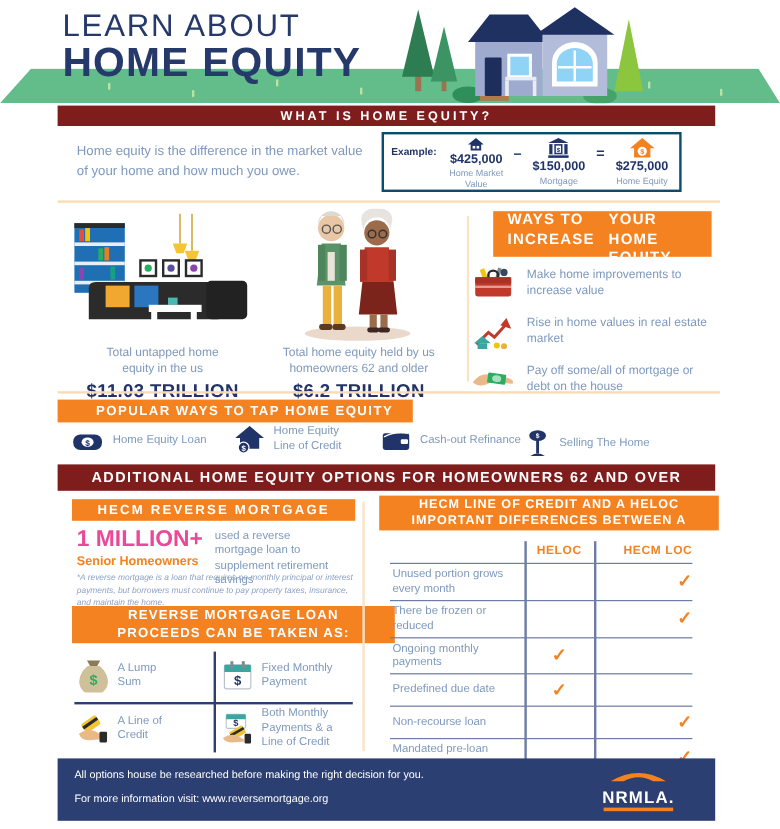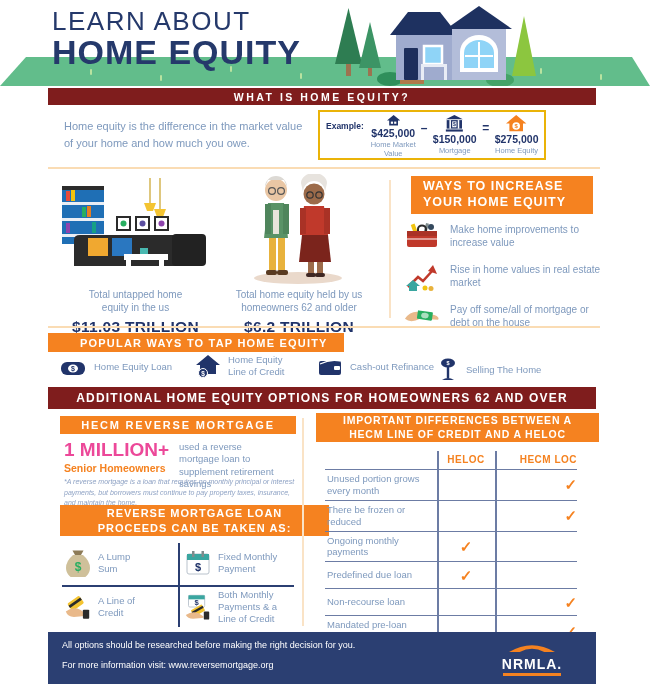--- a/index.html
+++ b/index.html
@@ -18,33 +18,33 @@
   
   .banner{position:absolute;display:flex;align-items:center;justify-content:center;
           color:#fff;font-weight:700;}
   .navy{background:#7f1d1d;}
   .orange{background:#f58220;}
   .b-what{left:48px;top:88px;width:548px;height:17px;font-size:10.5px;letter-spacing:2.5px;}
   .b-additional{left:48px;top:387px;width:548px;height:22px;font-size:12px;letter-spacing:1.2px;}
   .b-popular{left:48px;top:333px;width:296px;height:19px;font-size:11px;letter-spacing:1.2px;
              justify-content:flex-start;padding-left:32px;box-sizing:border-box;}
   .b-ways{left:411px;top:176px;width:182px;height:38px;font-size:12.5px;letter-spacing:1px;
-          flex-direction:column;align-items:flex-start;justify-content:center;
+          flex-direction:row;align-items:flex-start;justify-content:center;
           padding-left:12px;box-sizing:border-box;line-height:1.25;}
   .b-hecm{left:60px;top:416px;width:236px;height:18px;font-size:11px;letter-spacing:1.8px;}
   .b-proceeds{left:60px;top:505px;width:269px;height:31px;font-size:11px;letter-spacing:1px;
               flex-direction:column;line-height:1.3;}
   .b-diff{left:316px;top:413px;width:283px;height:29px;font-size:10.5px;letter-spacing:0.8px;
           flex-direction:column;line-height:1.3;}
 
   
   .desc{position:absolute;left:64px;top:118px;width:250px;font-size:11px;color:#7e99bd;
         line-height:1.5;}
-  .example{position:absolute;left:318px;top:110px;width:228px;height:50px;
-           border:2px solid #eab308;background:#fff;display:flex;box-sizing:border-box;}
+  .example{position:absolute;left:318px;top:110px;width:250px;height:50px;
+           border:2px solid #0c4a6e;background:#fff;display:flex;box-sizing:border-box;}
   .ex-label{font-size:8.5px;font-weight:700;color:#21346a;margin:9px 2px 0 6px;white-space:nowrap;}
   .ex-item{width:64px;text-align:center;display:flex;flex-direction:column;align-items:center;padding-top:3px;}
   .ex-item svg{height:17px;}
   .ex-value{font-size:10.5px;font-weight:800;color:#21346a;margin-top:1px;}
   .ex-cap{font-size:7.5px;color:#7e99bd;margin-top:1px;}
   .ex-op{font-size:12px;font-weight:800;color:#21346a;margin-top:9px;}
 
   .hr{position:absolute;height:2px;background:#fadcb4;}
   .hr1{left:48px;top:167px;width:552px;}
   .hr2{left:48px;top:326px;width:552px;}
@@ -58,21 +58,21 @@
   .cp{left:238px;top:174px;width:120px;height:112px;}
   .stat{position:absolute;text-align:center;}
   .stat .cap{font-size:10px;color:#7e99bd;line-height:1.3;margin:0 auto;}
   .stat .val{font-size:15.5px;font-weight:800;color:#21346a;margin-top:4px;letter-spacing:0.3px;}
   .stat1{left:38px;top:288px;width:195px;}
   .stat1 .cap{max-width:118px;}
   .stat2{left:215px;top:288px;width:168px;}
   .stat2 .cap{max-width:158px;}
 
   
-  .ways{position:absolute;left:404px;top:221px;width:210px;}
+  .ways{position:absolute;left:393px;top:221px;width:210px;}
   .way{display:flex;align-items:center;gap:10px;margin-bottom:10px;min-height:30px;}
   .way .ic{width:36px;flex:none;display:flex;justify-content:center;}
   .way .tx{font-size:10px;color:#7e99bd;line-height:1.35;width:160px;}
 
   
   .pop{position:absolute;display:flex;align-items:center;gap:8px;}
   .pop .lb{font-size:9.5px;color:#7e99bd;line-height:1.3;}
   .pop1{left:60px;top:358px;}
   .pop2{left:196px;top:354px;}
   .pop2 .lb{width:72px;}
@@ -445,22 +445,22 @@
           <rect x="22" y="19" width="6" height="9" rx="1" fill="#2b2b2b"></rect>
         </svg>
       </span>
       <span class="lb">Both Monthly Payments &amp; a Line of Credit</span>
     </div>
   </div>
 
   <div class="vr vr2"></div>
 
   <div class="banner orange b-diff">
+    <span>HECM LINE OF CREDIT AND A HELOC</span>
     <span>IMPORTANT DIFFERENCES BETWEEN A</span>
-    <span>HECM LINE OF CREDIT AND A HELOC</span>
   </div>
 
   <div class="tbl">
     <div class="vl vl1"></div>
     <div class="vl vl2"></div>
 
     <div class="t-head">
       <div class="t-lab"></div>
       <div class="t-h t-c1">HELOC</div>
       <div class="t-h t-c2">HECM LOC</div>
@@ -475,38 +475,38 @@
       <div class="t-lab">There be frozen or reduced</div>
       <div class="t-c1 chk"></div>
       <div class="t-c2 chk">✓</div>
     </div>
     <div class="t-row">
       <div class="t-lab">Ongoing monthly payments</div>
       <div class="t-c1 chk">✓</div>
       <div class="t-c2 chk"></div>
     </div>
     <div class="t-row">
-      <div class="t-lab">Predefined due loan</div>
+      <div class="t-lab">Predefined due date</div>
       <div class="t-c1 chk">✓</div>
       <div class="t-c2 chk"></div>
     </div>
     <div class="t-row">
       <div class="t-lab">Non-recourse loan</div>
       <div class="t-c1 chk"></div>
       <div class="t-c2 chk">✓</div>
     </div>
     <div class="t-row">
       <div class="t-lab">Mandated pre-loan counseling</div>
       <div class="t-c1 chk"></div>
       <div class="t-c2 chk">✓</div>
     </div>
   </div>
 
   <div class="footer">
-    <div class="f2">All options should be researched before making the right decision for you.</div>
+    <div class="f2">All options house be researched before making the right decision for you.</div>
     <div class="f3">For more information visit: www.reversemortgage.org</div>
 
     <div class="logo">
       <svg width="46" height="11" viewBox="0 0 60 14">
         <path d="M0 13 Q30 -5 60 13 L46 13 Q30 4 14 13 Z" fill="#f58220"></path>
       </svg>
       <div class="nm">NRMLA.</div>
       <div class="bar"></div>
     </div>
   </div>

